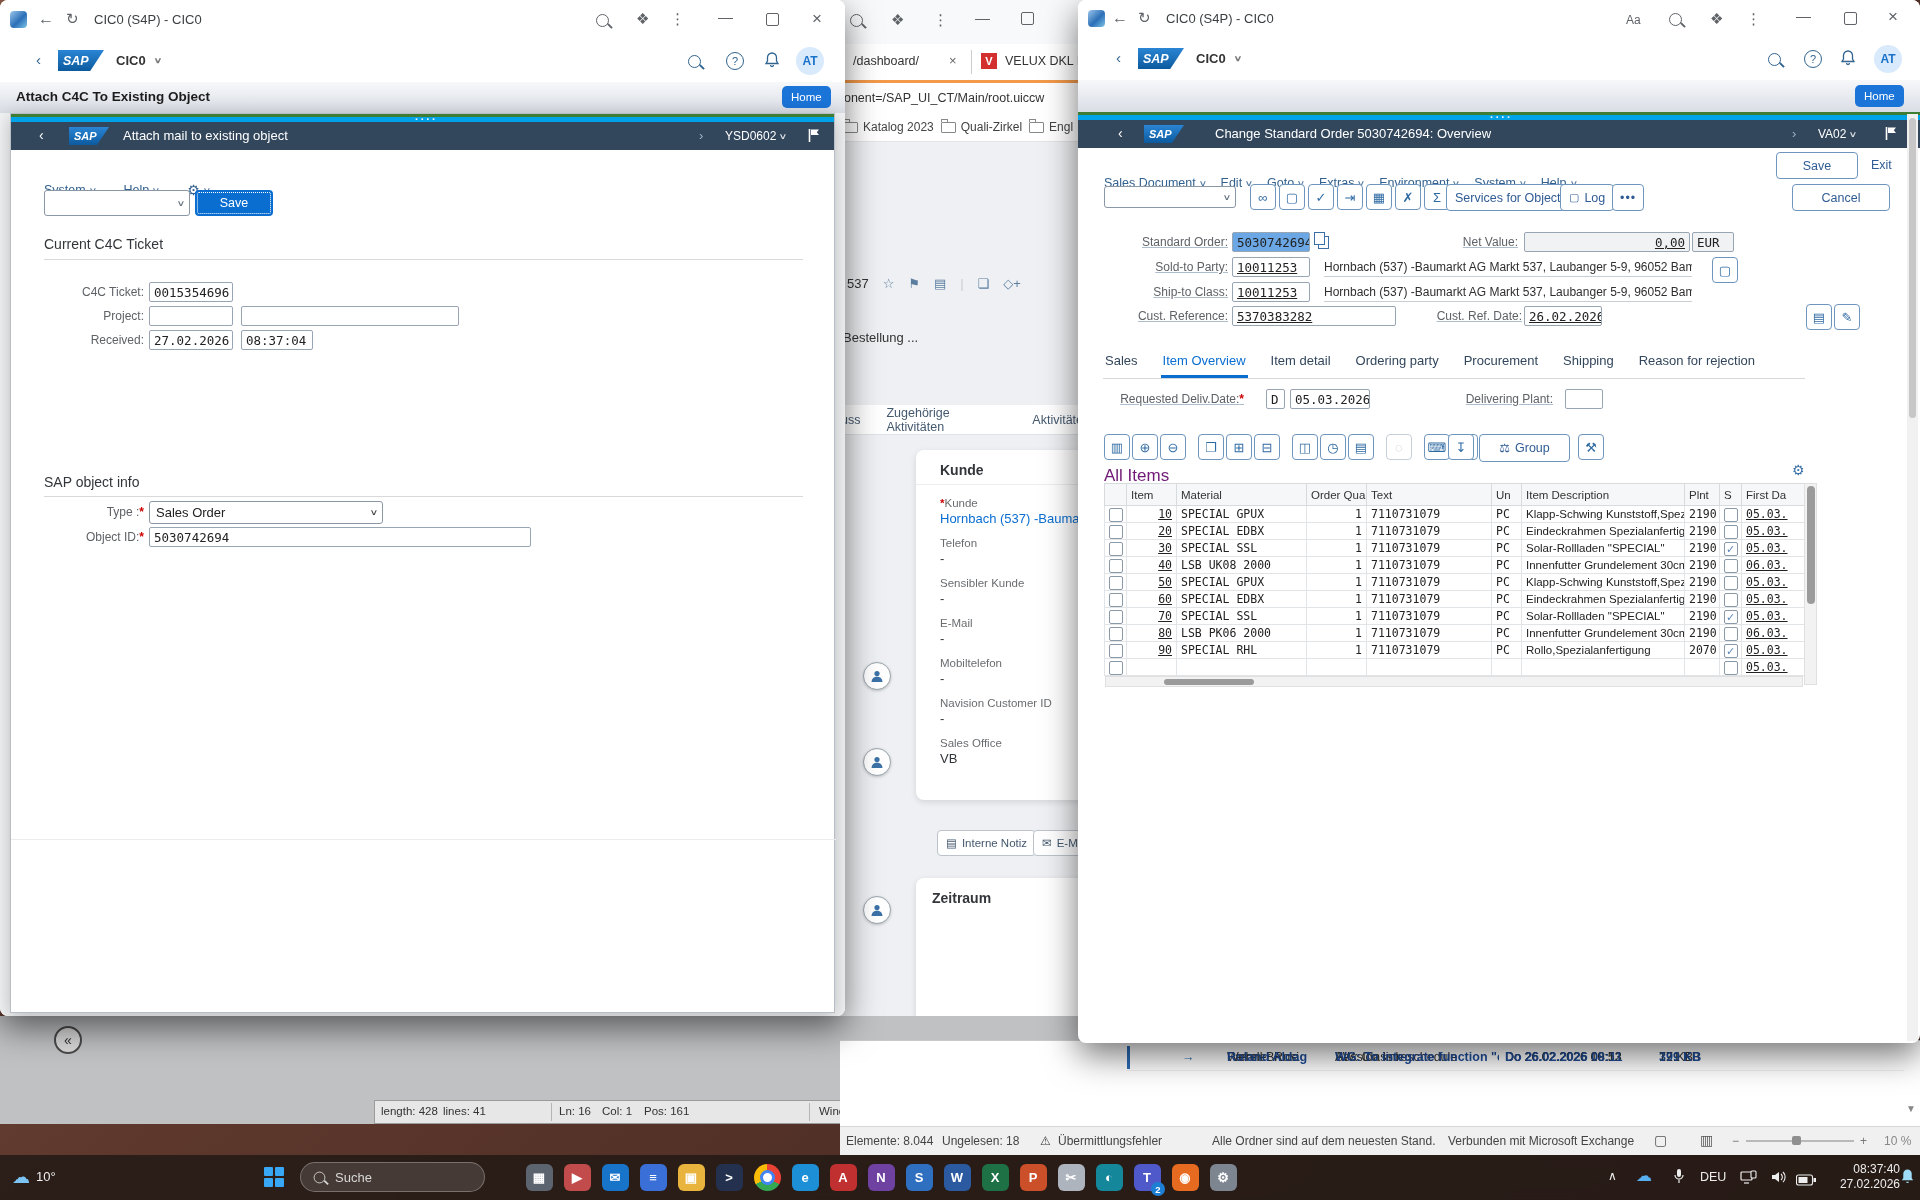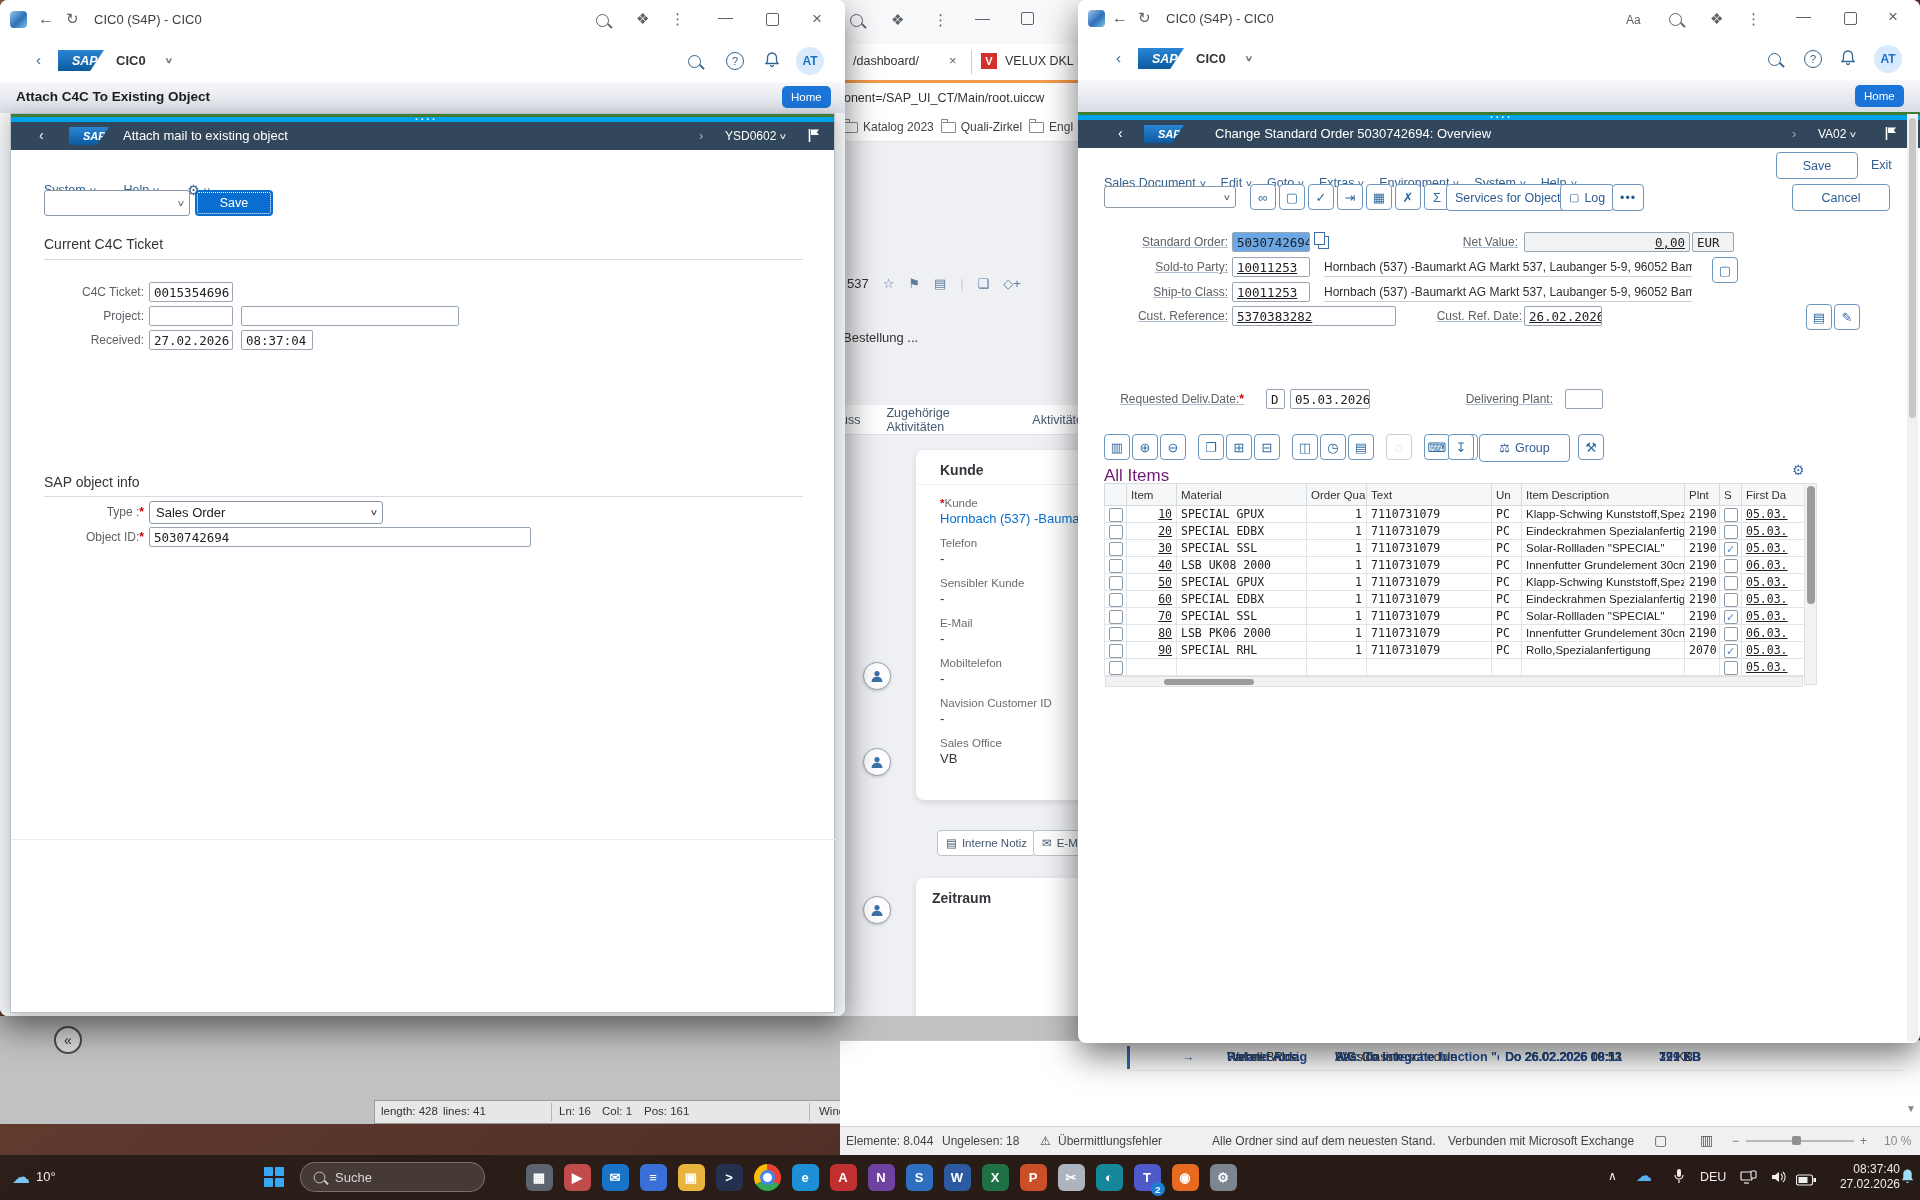--- a/index.html
+++ b/index.html
@@ -10,27 +10,27 @@
   
   .tbar{position:absolute;left:0;right:0;top:0;height:40px;background:#fff;border-bottom:1px solid #e4e4e4;}
   .tico{position:absolute;color:#5f6368;font-size:15px;top:10px;line-height:18px;}
   .favicon{position:absolute;width:17px;height:17px;border-radius:4px;top:11px;
            background:linear-gradient(135deg,#9cc7ec,#2c6fb7 55%,#7fc4e8);}
   .ttitle{position:absolute;top:12px;font-size:13px;color:#3c4043;white-space:nowrap;}
   .wmax{width:11px;height:11px;border:1.4px solid #5f6368;display:inline-block;border-radius:2px;}
   
   .fbar{position:absolute;left:0;right:0;height:42px;background:#fff;border-bottom:1px solid #e2e5e9;}
   .saplogo{position:absolute;height:21px;width:46px;color:#fff;font-weight:bold;font-style:italic;font-size:12.5px;
-           display:flex;align-items:center;padding-left:14px;box-sizing:border-box;
+           display:flex;align-items:center;padding-left:5px;box-sizing:border-box;
            background:linear-gradient(180deg,#2a85d4,#0c5a9e);clip-path:polygon(0 0,100% 0,70% 100%,0 100%);}
   .saplogo.sm{height:18px;width:40px;font-size:11px;}
   .fico{position:absolute;color:#31648f;}
   .avatar{position:absolute;width:28px;height:28px;border-radius:50%;background:#d9eafd;color:#1a72c8;
           font-size:12px;font-weight:bold;display:flex;align-items:center;justify-content:center;}
-  .appname{position:absolute;font-size:13px;font-weight:bold;color:#333;display:flex;gap:20px;align-items:center;}
+  .appname{position:absolute;font-size:13px;font-weight:bold;color:#333;display:flex;gap:9px;align-items:center;}
   .lens{width:11px;height:11px;border:1.8px solid currentColor;border-radius:50%;position:relative;display:inline-block;}
   .lens::after{content:"";position:absolute;width:6px;height:1.8px;background:currentColor;transform:rotate(45deg);right:-5px;bottom:-1px;}
   .qic{width:16px;height:16px;border:1.5px solid currentColor;border-radius:50%;font-size:11px;display:flex;align-items:center;justify-content:center;}
   
   .banner{position:absolute;left:0;right:0;height:31px;background:linear-gradient(180deg,#f7f8fa,#d9dde5);border-bottom:1px solid #c5cad2;}
   .btn-home{position:absolute;height:22px;border-radius:5px;background:#1b74d8;color:#fff;font-size:11.5px;
             display:flex;align-items:center;justify-content:center;padding:0 9px;}
   
   .stripG{position:absolute;left:0;right:0;height:3px;background:#3e7d33;}
   .stripB{position:absolute;left:0;right:0;height:5px;background:#00a2e8;}
@@ -558,20 +558,35 @@
     <div class="sapin" style="left:154px;top:306px;width:164px;">
         <span class="uval">5370383282</span>
       </div>
     <span class="flabel ul" style="left:344px;top:309px;width:100px;">Cust. Ref. Date:</span>
     <div class="sapin" style="left:446px;top:306px;width:78px;">
         <span class="uval">26.02.2026</span>
       </div>
     <span class="iconbtn" style="position:absolute;left:728px;top:304px;">▤</span>
     <span class="iconbtn" style="position:absolute;left:756px;top:304px;">✎</span>
 
+    <div style="position:absolute;left:25px;top:348px;width:702px;border-bottom:1px solid #d5d8db;display:flex;gap:21px;">
+  <span class="rtab">Sales</span>
+
+  <span class="rtab on">Item Overview</span>
+
+  <span class="rtab">Item detail</span>
+
+  <span class="rtab">Ordering party</span>
+
+  <span class="rtab">Procurement</span>
+
+  <span class="rtab">Shipping</span>
+
+  <span class="rtab">Reason for rejection</span>
+</div>
     <span class="flabel ul" style="left:9px;top:392px;width:157px;"><span>Requested Deliv.Date:</span><span class="star">*</span></span>
     <div class="sapin" style="left:188px;top:389px;width:19px;">D</div>
     <div class="sapin" style="left:212px;top:389px;width:80px;">05.03.2026</div>
     <span class="flabel ul" style="left:340px;top:392px;width:135px;">Delivering Plant:</span>
     <div class="sapin" style="left:487px;top:389px;width:38px;"></div>
 
     <div class="itb" style="position:absolute;left:26px;top:434px;display:flex;gap:2px;">
   <span class="iconbtn">▥</span>
 
   <span class="iconbtn">⊕</span>

